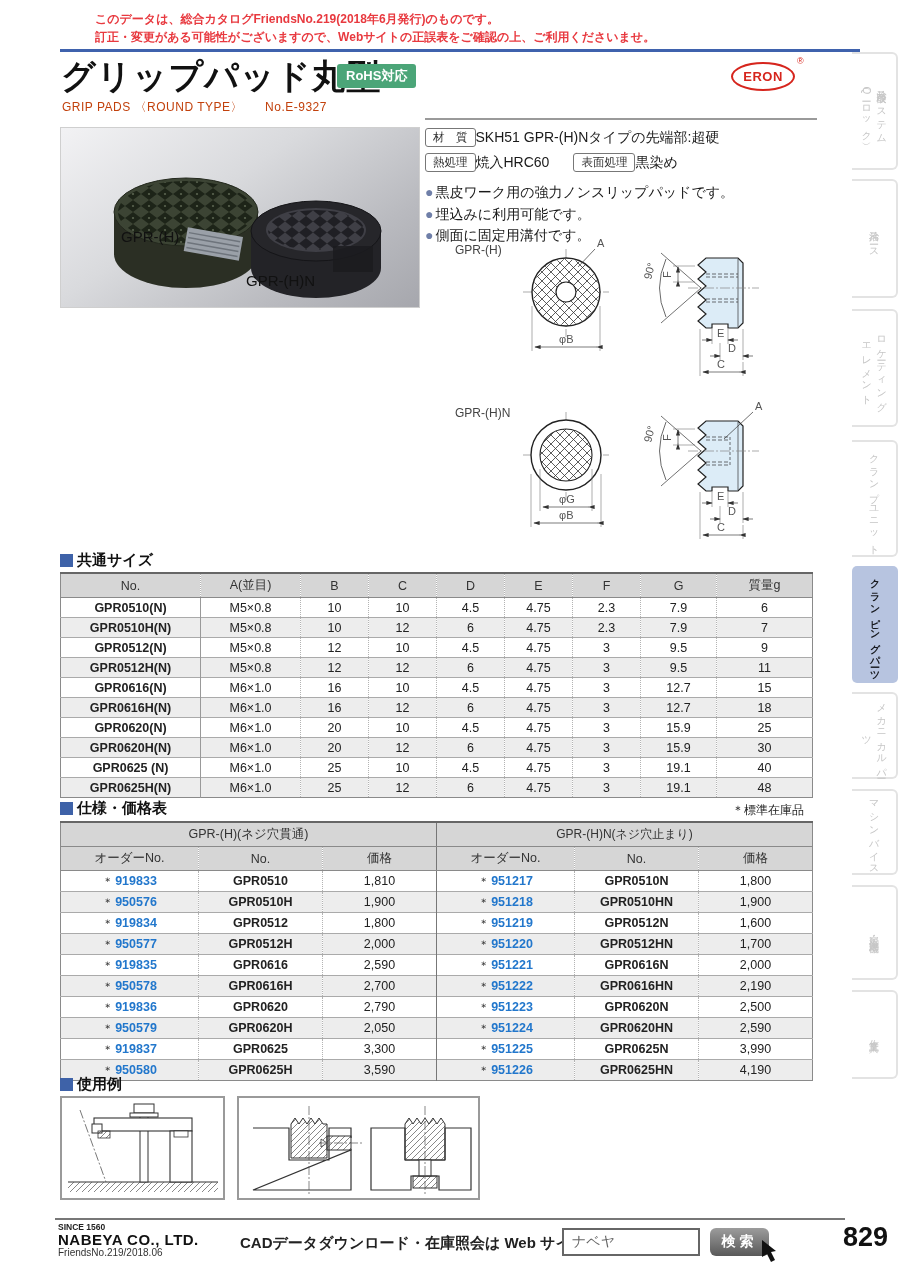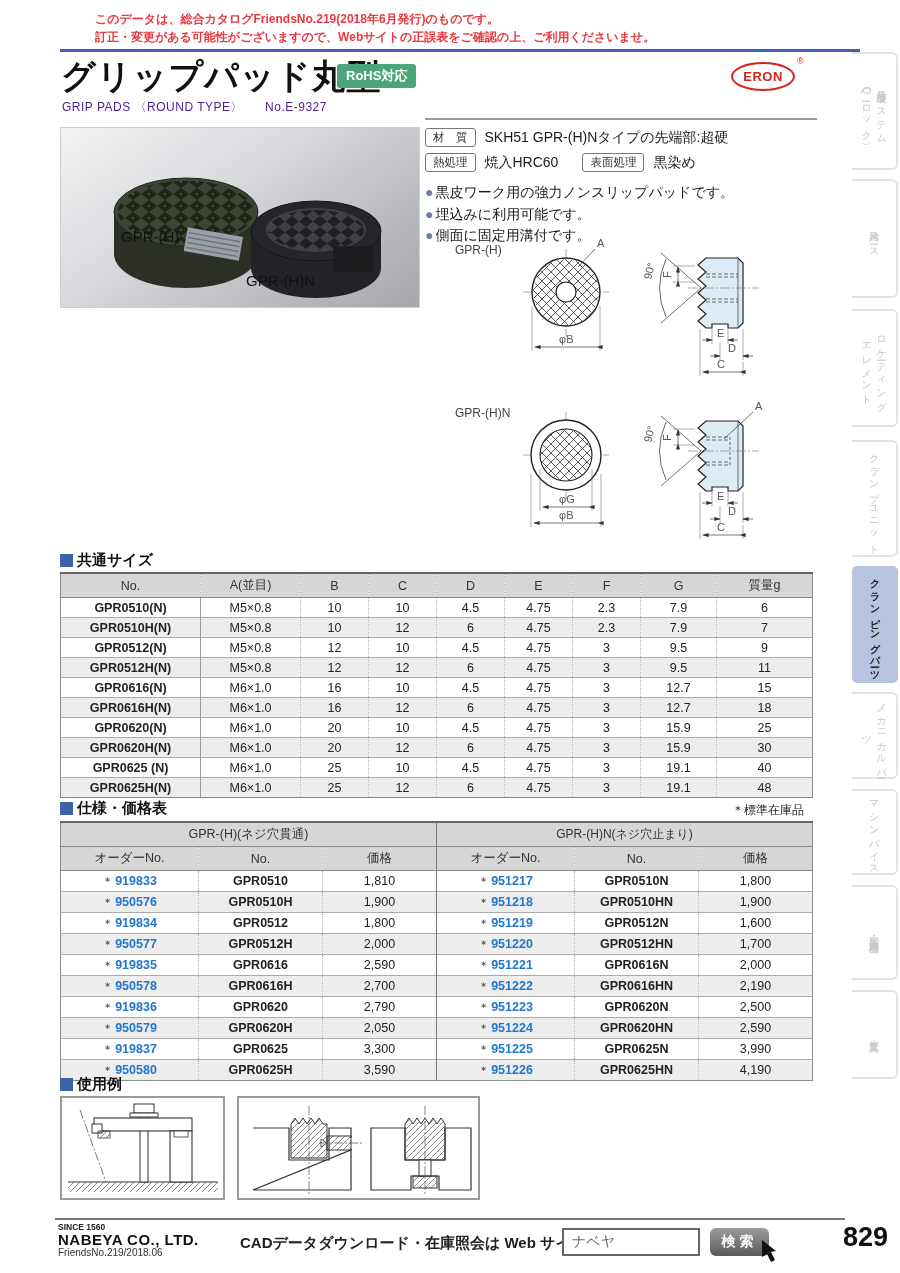--- a/index.html
+++ b/index.html
@@ -7,40 +7,40 @@
         font-family:"Liberation Sans","DejaVu Sans",sans-serif;color:#1a1a1a;}
 
   
   .notice{position:absolute;left:95px;top:10px;color:#e8393f;font-size:12px;font-weight:bold;line-height:1.5;}
 
   .blue-rule{position:absolute;left:60px;top:49px;width:800px;height:3px;background:#3f62ad;}
 
   .title{position:absolute;left:61px;top:54px;margin:0;font-size:34px;font-weight:800;letter-spacing:1px;color:#111;}
   .rohs{position:absolute;left:337px;top:64px;background:#4ba578;color:#fff;font-size:13px;font-weight:bold;
         padding:3px 9px;border-radius:3px;}
-  .subtitle{position:absolute;left:62px;top:99px;font-size:12px;color:#4c1d95;letter-spacing:0.5px;}
+  .subtitle{position:absolute;left:62px;top:99px;font-size:12px;color:#c2410c;letter-spacing:0.5px;}
   .subtitle .cat-no{margin-left:22px;}
   .eron{position:absolute;left:731px;top:62px;width:60px;height:25px;border:2.5px solid #d6251d;border-radius:50%;
         display:flex;align-items:center;justify-content:center;color:#d6251d;font-weight:800;font-size:13px;letter-spacing:0.5px;}
   .eron-reg{position:absolute;left:797px;top:56px;font-size:9px;color:#d6251d;}
 
   
   .photo{position:absolute;left:60px;top:127px;width:360px;height:181px;
          background:linear-gradient(145deg,#f2f2f4 0%,#d9dadd 40%,#b9babf 75%,#a6a7ad 100%);
          border:1px solid #cfcfcf;box-sizing:border-box;}
   .photo-label{position:absolute;font-size:15px;color:#111;}
   .photo-label.l1{left:60px;top:100px;}
   .photo-label.l2{left:185px;top:144px;}
 
   
   .specs{position:absolute;left:425px;top:118px;width:392px;}
   .specs .topline{height:2px;background:#9a9a9a;margin-bottom:8px;}
   .spec-row{display:flex;align-items:center;margin-bottom:6px;font-size:14px;}
   .spec-tag{display:inline-block;border:1px solid #777;border-radius:3px;color:#333;font-size:11.5px;
-            padding:1px 7px;margin-right:9px;white-space:nowrap;}
+            padding:1px 7px;margin-right:0;white-space:nowrap;}
   .spec-tag.second{margin-left:24px;}
   .features{list-style:none;margin:10px 0 0 0;padding:0;font-size:14px;line-height:1.55;}
   .features li::before{content:"●";color:#6f7fa8;margin-right:2px;}
 
   
   .diagrams{position:absolute;left:425px;top:236px;width:390px;height:326px;}
   .diagrams svg{display:block;}
   .dtxt{font-size:12px;fill:#444;}
   .dim{font-size:11px;fill:#555;}
   .cl{stroke:#888;stroke-width:0.7;stroke-dasharray:10 2 2 2;}

